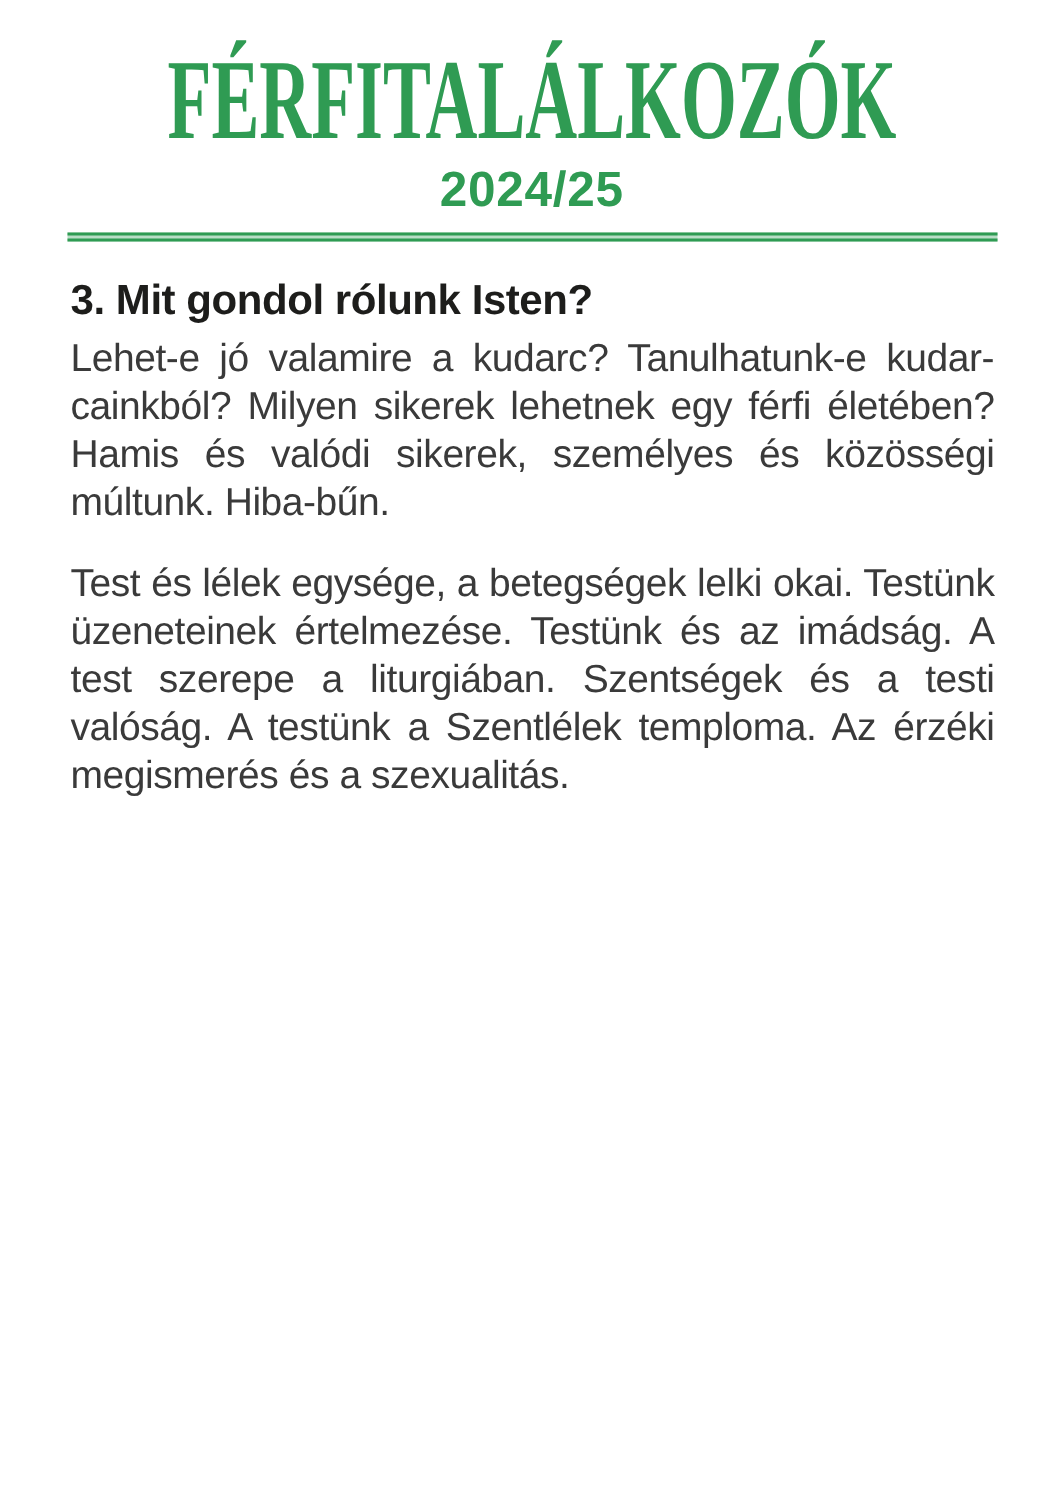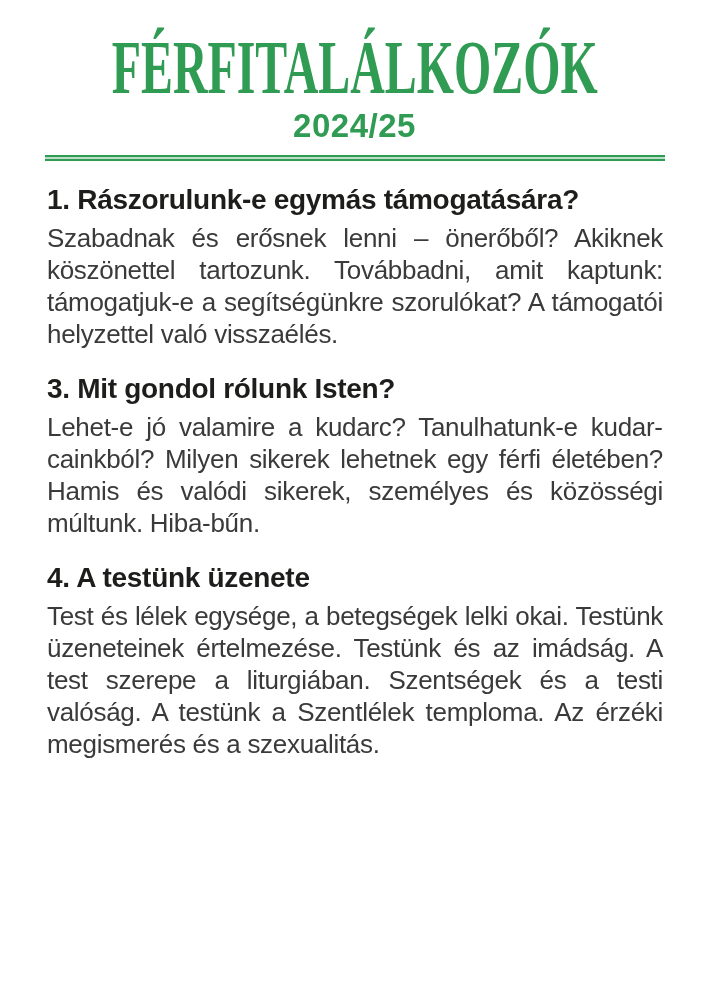--- a/index.html
+++ b/index.html
@@ -89,32 +89,27 @@
   <header class="header">
     <div class="titlewrap">
       <h1 class="title">FÉRFITALÁLKOZÓK</h1>
     </div>
     <div class="season">2024/25</div>
     <div class="rule"></div>
   </header>
 
   <main class="content">
 
-    <section class="section">
-      <h2 class="section-heading">1. Rászorulunk-e egymás támogatására?</h2>
-      <p class="section-body">Szabadnak és erősnek lenni – önerőből? Akiknek köszönettel tartozunk. Továbbadni, amit kaptunk: támogatjuk-e a segítségünkre szorulókat? A támo­gatói helyzettel való visszaélés.</p>
-    </section>
 
     <section class="section">
     </section>
 
     <section class="section">
       <h2 class="section-heading">3. Mit gondol rólunk Isten?</h2>
       <p class="section-body">Lehet-e jó valamire a kudarc? Tanulhatunk-e kudar­cainkból? Milyen sikerek lehetnek egy férfi életé­ben? Hamis és valódi sikerek, személyes és közösségi múltunk. Hiba-bűn.</p>
     </section>
 
     <section class="section">
-      <h2 class="section-heading">4. A testünk üzenete</h2>
       <p class="section-body">Test és lélek egysége, a betegségek lelki okai. Tes­tünk üzeneteinek értelmezése. Testünk és az imád­ság. A test szerepe a liturgiában. Szentségek és a testi valóság. A testünk a Szentlélek temploma. Az érzéki megismerés és a szexualitás.</p>
     </section>
 
   </main>
 </div>
 
 </body></html>

